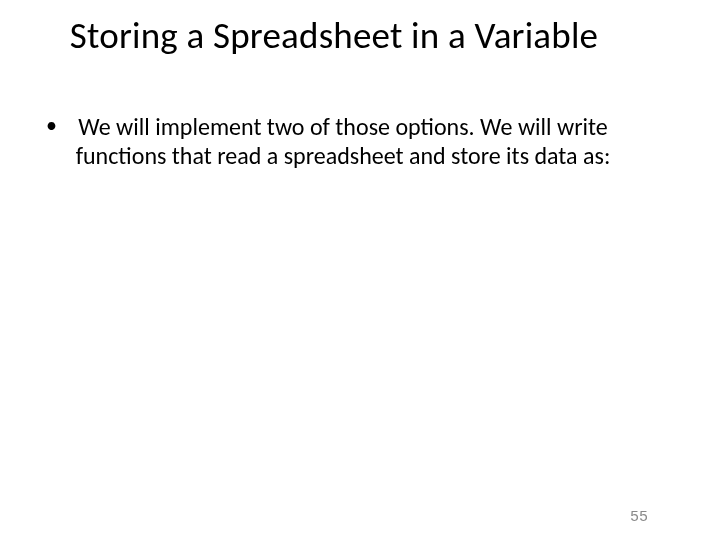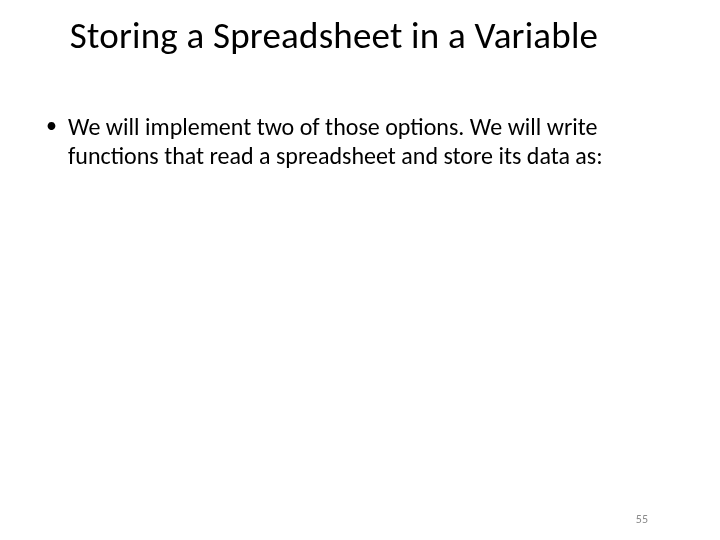--- a/index.html
+++ b/index.html
@@ -40,20 +40,21 @@
     list-style: none;
     margin: 0;
     padding: 0;
   }
   ul.level1 > li {
     position: relative;
     padding-left: 28px;
     font-size: 24px;
     line-height: 1.22;
     margin-bottom: 12px;
+    text-align: center;
   }
   ul.level1 > li::before {
     content: "•";
     position: absolute;
     left: 6px;
     top: 0;
     font-size: 22px;
     line-height: 1.25;
   }
   ul.level2 {
@@ -72,22 +73,23 @@
     content: "–";
     position: absolute;
     left: 24px;
     top: 0;
     font-size: 21px;
   }
   .page-num {
     position: absolute;
     right: 20px;
     bottom: 14px;
-    font-size: 12px;
+    font-size: 15px;
     color: #8a8a8a;
+    font-family: Liberation Mono, monospace;
   }
 </style>
 </head>
 <body>
 
 <div class="slide">
 
   <div class="title">Storing a Spreadsheet in a Variable</div>
 
   <div class="body">

